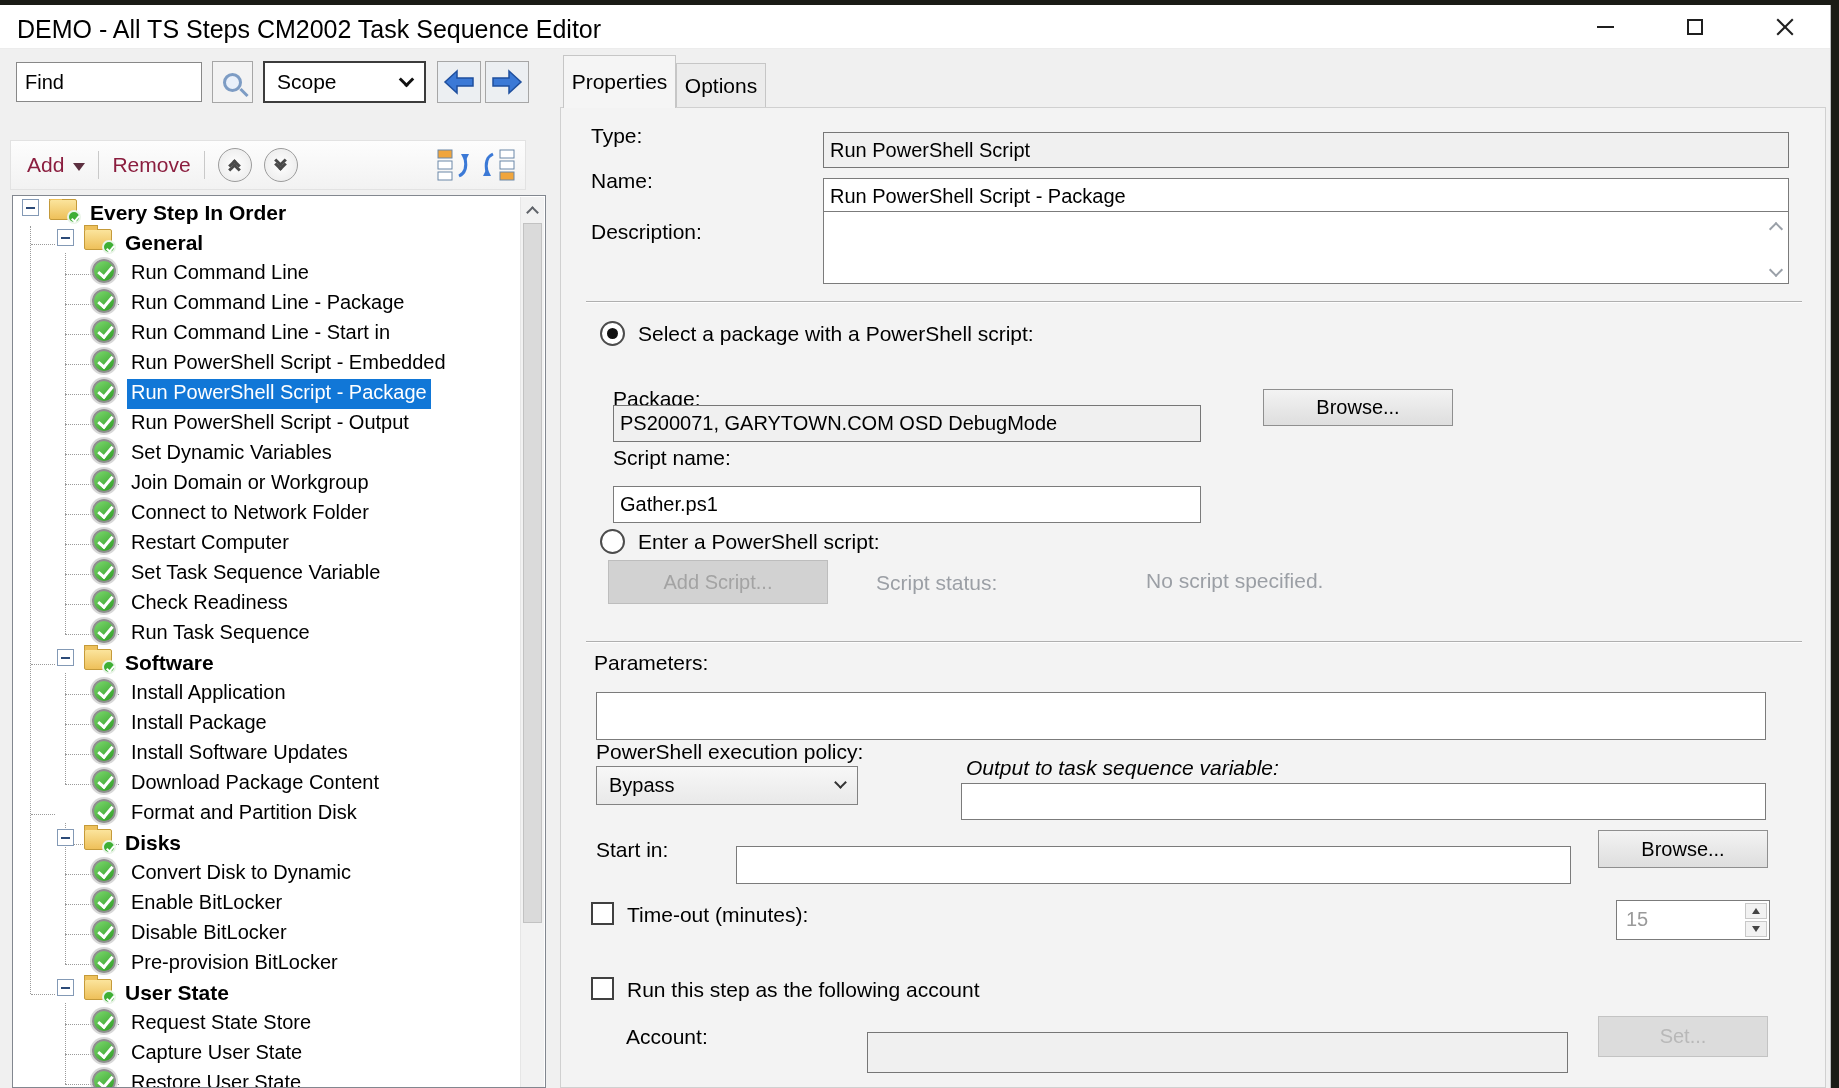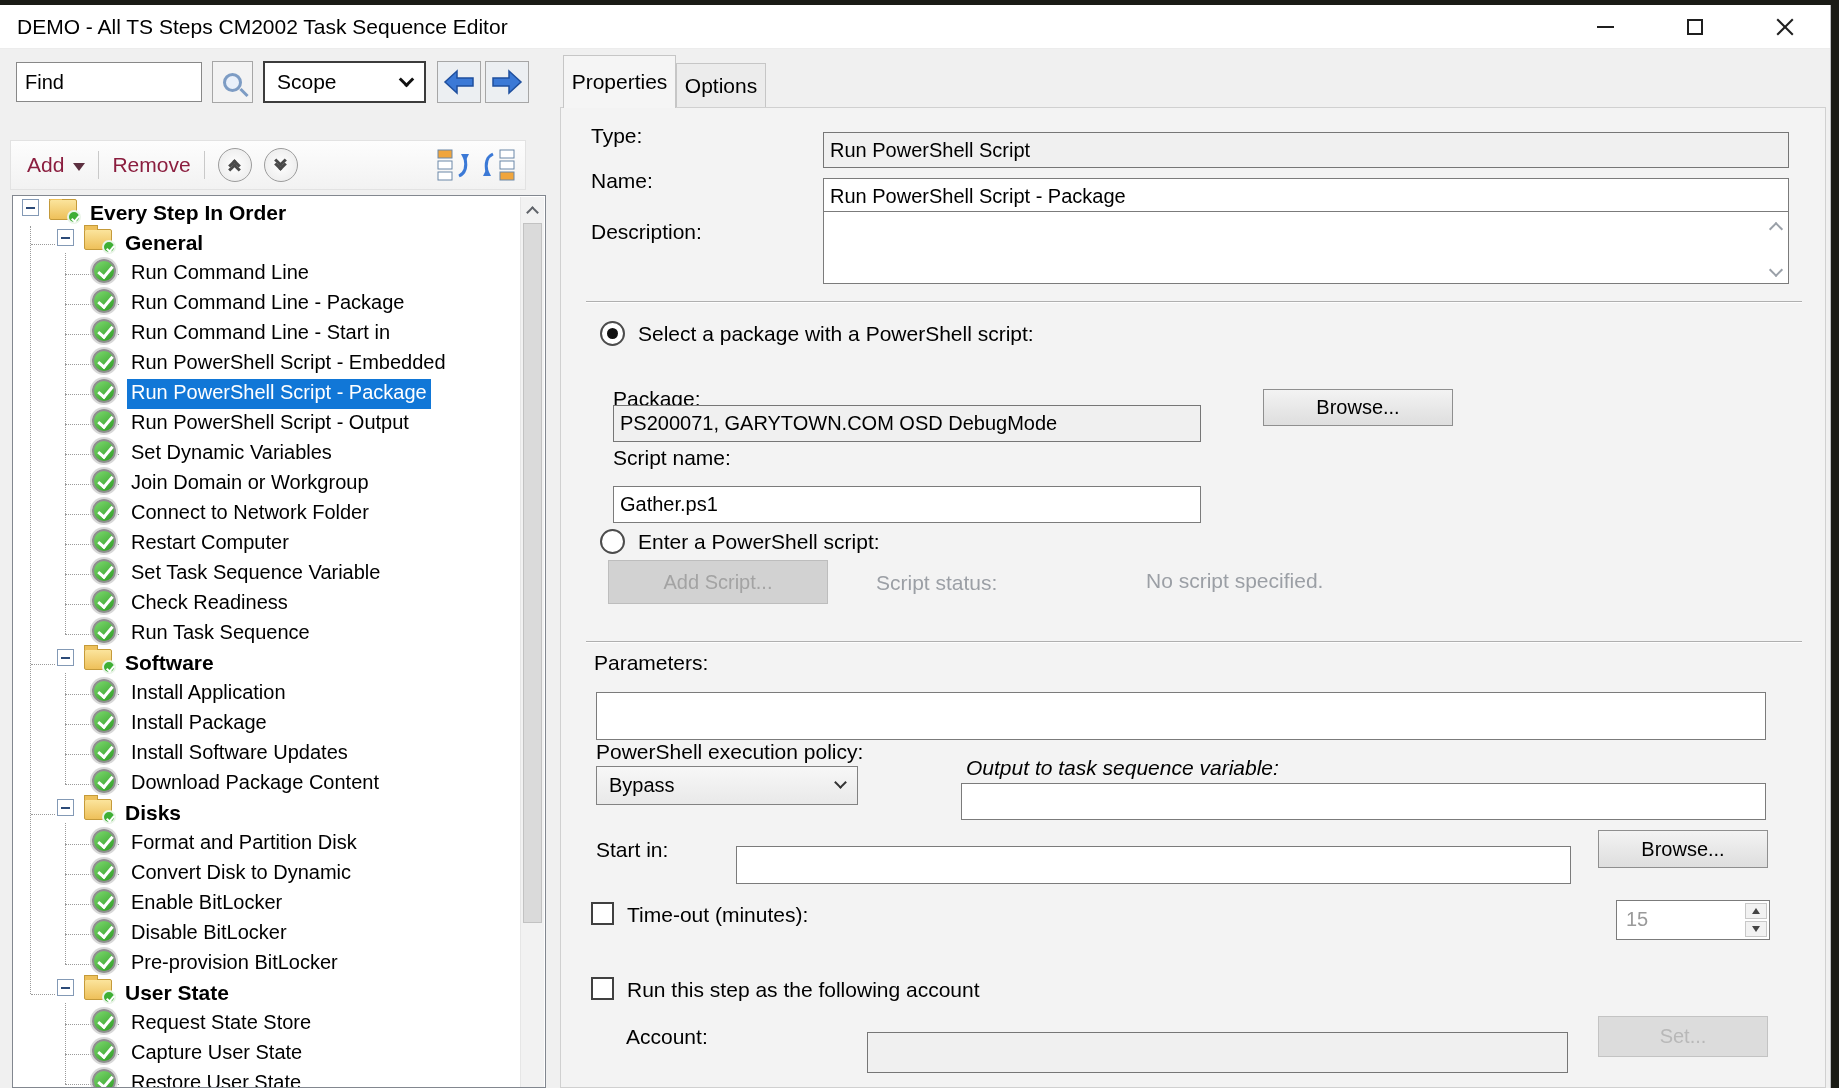--- a/index.html
+++ b/index.html
@@ -1,21 +1,21 @@
 <!DOCTYPE html>
 <html><head>
 <meta charset="utf-8">
 <style>
   html,body{margin:0;padding:0;width:1839px;height:1088px;overflow:hidden;background:#1a1b15;
     font-family:"Liberation Sans",sans-serif;-webkit-font-smoothing:antialiased;}
   *{box-sizing:border-box;}
   .window{position:absolute;left:0;top:5px;width:1831px;height:1083px;background:#f0f0f0;border-right:1px solid #babcbe;}
   
   .titlebar{position:absolute;left:0;top:0;width:100%;height:44px;background:#ffffff;border-bottom:1px solid #ececec;}
-  .title{position:absolute;left:17px;top:10px;font-size:21px;color:#000;white-space:nowrap;}
+  .title{position:absolute;left:17px;top:10px;font-size:25px;color:#000;white-space:nowrap;}
   .win-controls{position:absolute;right:0;top:0;height:44px;display:flex;}
   .win-btn{width:90px;height:44px;display:flex;align-items:center;justify-content:center;}
   .glyph-min{width:17px;height:2px;background:#1f1f1f;}
   .glyph-max{width:16px;height:16px;border:2px solid #1f1f1f;}
   .glyph-x{position:relative;width:18px;height:18px;}
   .glyph-x::before,.glyph-x::after{content:"";position:absolute;left:-2px;top:8px;width:22px;height:2px;background:#1f1f1f;}
   .glyph-x::before{transform:rotate(45deg);}  .glyph-x::after{transform:rotate(-45deg);}
   
   .find-input{position:absolute;left:16px;top:57px;width:186px;height:40px;border:1px solid #888;background:#fff;
     font-family:"Liberation Sans",sans-serif;font-size:20px;color:#000;padding:0 8px;outline:none;}
@@ -276,30 +276,30 @@
           <span class="tlabel">Install Software Updates</span>
         </div>
         <div class="guide h" style="left: 52px; width: 54px; top: 555px;"></div>
         <div class="trow leaf">
           <span class="check"></span>
           <span class="tlabel">Download Package Content</span>
         </div>
         <div class="guide h" style="left: 52px; width: 54px; top: 585px;"></div>
         <div class="guide h" style="left: 18px; width: 24px; top: 465px;"></div>
         <div class="guide v" style="left: 52px; top: 474px; height: 111px;"></div>
+        <div class="trow leaf">
+          <span class="check"></span>
+          <span class="tlabel">Format and Partition Disk</span>
+        </div>
         <div class="trow group">
           <span class="expander"></span>
           <span class="folder">
             <span class="badge"></span>
           </span>
           <span class="tlabel">Disks</span>
-        </div>
-        <div class="trow leaf">
-          <span class="check"></span>
-          <span class="tlabel">Format and Partition Disk</span>
         </div>
         <div class="guide h" style="left: 52px; width: 54px; top: 645px;"></div>
         <div class="trow leaf">
           <span class="check"></span>
           <span class="tlabel">Convert Disk to Dynamic</span>
         </div>
         <div class="guide h" style="left: 52px; width: 54px; top: 675px;"></div>
         <div class="trow leaf">
           <span class="check"></span>
           <span class="tlabel">Enable BitLocker</span>

